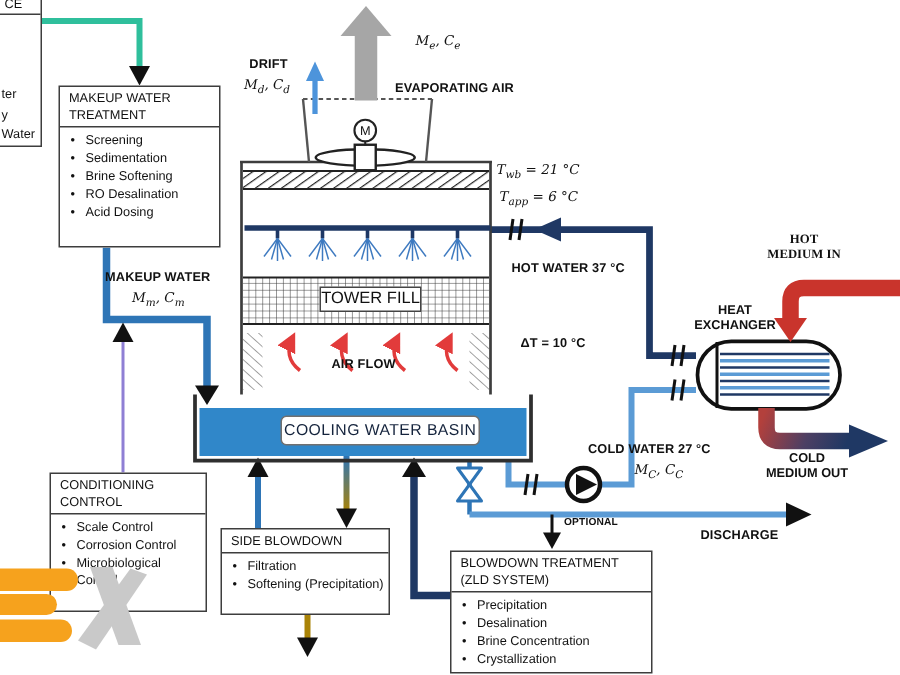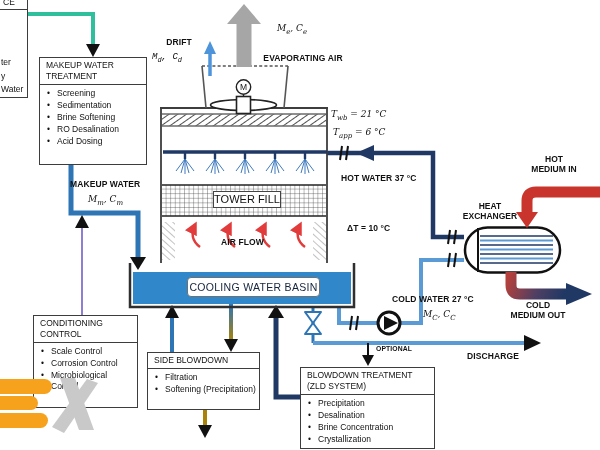--- a/index.html
+++ b/index.html
@@ -344,21 +344,21 @@
     </ul>
   </div>
 
   <div class="plaque basin-plaque">COOLING WATER BASIN</div>
   <div class="plaque fill-plaque">TOWER FILL</div>
 
   <div class="lbl" style="left:253px; top:7px; width:100px; text-align:center;margin-top:46px;">EVAPORATING AIR</div>
   <div class="math" style="left:262px; top:23px; width:60px; text-align:center;">M<sub>e</sub>, C<sub>e</sub></div>
 
   <div class="lbl" style="left:158px; top:37px; width:42px; text-align:center;">DRIFT</div>
-  <div class="math" style="left:152px; top:52px; width:52px; font-family:Liberation Mono, monospace;">M<sub>d</sub>, C<sub>d</sub></div>
+  <div class="math" style="left:152px; top:52px; width:52px; text-align:center;">M<sub>d</sub>, C<sub>d</sub></div>
 
   <div class="lbl" style="left:70px; top:179px;">MAKEUP WATER</div>
   <div class="math" style="left:88px; top:194px;">M<sub>m</sub>, C<sub>m</sub></div>
 
   <div class="math" style="left:331px; top:109px;">T<sub>wb</sub> = 21 °C</div>
   <div class="math" style="left:333px; top:127px;">T<sub>app</sub> = 6 °C</div>
   <div class="lbl" style="left:341px; top:173px;">HOT WATER 37 °C</div>
   <div class="lbl" style="left:347px; top:223px;">ΔT = 10 °C</div>
 
   <div class="lbl" style="left:221px; top:237px;">AIR FLOW</div>
@@ -366,21 +366,21 @@
   <div class="lbl" style="left:392px; top:294px;">COLD WATER 27 °C</div>
   <div class="math" style="left:423px; top:309px;">M<sub>C</sub>, C<sub>C</sub></div>
 
   <div class="lbl" style="left:467px; top:351px;">DISCHARGE</div>
   <div class="lbl" style="left:376px; top:345px; font-size:6.8px; font-weight:700;">OPTIONAL</div>
 
   <div class="lbl2" style="left:450px; top:201px; width:80px;">
     <span>HEAT</span>
     <span>EXCHANGER</span>
   </div>
-  <div class="lbl2" style="left:520px; top:154px; width:68px;">
+  <div class="lbl2" style="left:502px; top:154px; width:68px;font-family:Liberation Serif, serif;">
     <span>HOT</span>
     <span>MEDIUM IN</span>
   </div>
   <div class="lbl2" style="left:500px; top:300px; width:76px;">
     <span>COLD</span>
     <span>MEDIUM OUT</span>
   </div>
 
   <svg class="wm" width="600" height="450" viewBox="0 0 600 450">
     <g fill="#C9C9C9">

